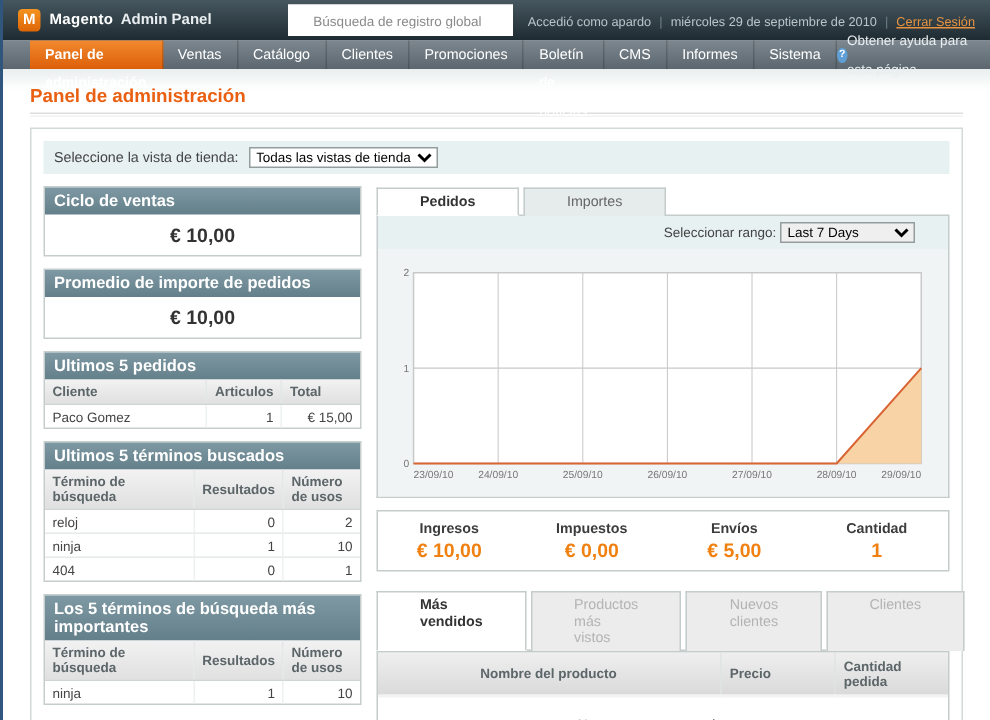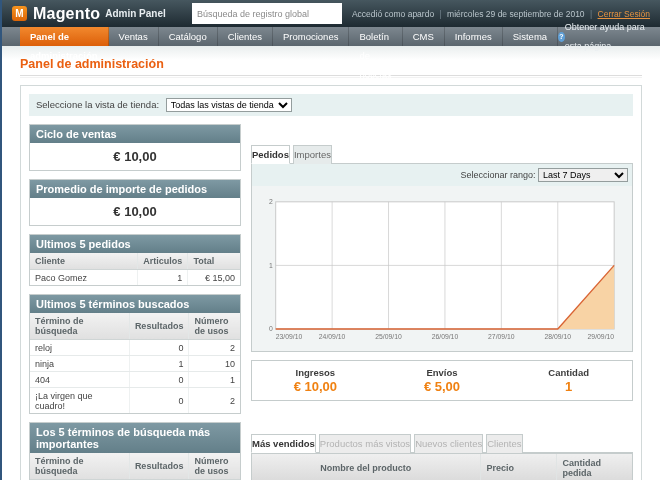--- a/index.html
+++ b/index.html
@@ -6,24 +6,24 @@
   html,body { width:660px; height:480px; overflow:hidden; background:#fff;
     font-family:"Liberation Sans", sans-serif; }
   body { border-left:2px solid #31567d; }
 
   
   .hdr { height:27px; background:linear-gradient(#46575f,#1e2a31);
     display:flex; align-items:center; padding:0 10px; }
   .logo-ic { width:15px; height:15px; border-radius:3px;
     background:linear-gradient(#f5941f,#dd6507); color:#fff; font-size:10px;
     font-weight:bold; text-align:center; line-height:15px; margin-right:6px; }
-  .brand { color:#fff; font-size:16px; font-weight:bold; letter-spacing:.2px; }
+  .brand { color:#fff; font-size:10px; font-weight:bold; letter-spacing:.2px; }
   .brand-suf { color:#e8edf0; font-size:10px; font-weight:bold; margin-left:5px; }
   .hdr-search { margin-left:auto; width:150px; height:21px; font-size:9px;
-    color:#8a8a8a; border:1px solid #fff; background:#fff; padding:0 4px;
+    color:#8a8a8a; border:1px solid #fff; background:#fff; padding:0 16px;
     font-family:"Liberation Sans", sans-serif; }
   .hdr-info { color:#b9c5cb; font-size:8.5px; margin-left:10px; white-space:nowrap; }
   .hdr-info .sep { color:#70808a; margin:0 3px; }
   .logout { color:#e79340; text-decoration:underline; cursor:pointer; }
 
   
   .nav { height:19px; background:linear-gradient(#7d878f,#5b666e);
     display:flex; align-items:stretch; font-size:9.5px; color:#fff;
     padding-left:18px; }
   .nav-item { line-height:19px; padding:0 10px; cursor:pointer;
@@ -62,28 +62,28 @@
     font-weight:bold; color:#5c6568; padding:3px 5px;
     border-bottom:1px solid #cfd5d5; border-right:1px solid #e3e7e7; }
   table.mini td { padding:2.5px 5px; border-bottom:1px solid #e6eaea;
     border-right:1px solid #eef1f1;margin-top:28px; }
   table.mini td.num { text-align:right; }
   table.mini th:last-child, table.mini td:last-child { border-right:none; }
   table.mini tr:last-child td { border-bottom:none; }
 
   
   .tabs { display:flex; border-bottom:1px solid #c5cccc; font-size:9.5px; }
-  .tab { border:1px solid #c5cccc; border-bottom:none; padding:3px 0;
+  .tab { border:1px solid #c5cccc; border-bottom:none; padding:3px 28px;
     background:#e6ebeb; color:#666; margin-right:3px; cursor:pointer;
-    position:relative; top:1px;margin-top:20px; }
+    position:relative; top:1px; }
   .tab.active { background:#fff; color:#333; font-weight:bold;
     border-bottom:1px solid #fff; }
   .tab.disabled { background:#ececec; color:#b3b3b3; }
   .tab-body { border:1px solid #c5cccc; border-top:none; }
-  .chart-toolbar { background:#e7f1f1; padding:4px 4px; text-align:right;
+  .chart-toolbar { background:#e7f1f1; padding:4px 22px; text-align:right;
     font-size:9px; color:#444; }
   .chart-toolbar select { font-size:9px; border:1px solid #949d9d;
     font-family:"Liberation Sans", sans-serif; width:90px; }
   .chart-wrap { background:#f1f4f4; padding:8px 10px; }
   .chart-wrap svg { display:block; width:100%; height:auto; }
 
   .totals { border:1px solid #c5cccc; display:flex; margin-top:8px;
     padding:6px 0; text-align:center; }
   .total-cell { flex:1; }
   .total-label { font-size:9.5px; font-weight:bold; color:#3c3c3c; }
@@ -194,25 +194,20 @@
                 </tr>
                 <tr>
                   <td>ninja</td>
                   <td class="num">1</td>
                   <td class="num">10</td>
                 </tr>
                 <tr>
                   <td>404</td>
                   <td class="num">0</td>
                   <td class="num">1</td>
-                </tr>
-                <tr>
-                  <td>¡La virgen que cuadro!</td>
-                  <td class="num">0</td>
-                  <td class="num">2</td>
                 </tr>
               </tbody>
             </table>
         </div>
         <div class="box">
           <div class="box-hd">Los 5 términos de búsqueda más importantes</div>
           <table class="mini">
               <thead>
                 <tr>
                   <th style="width: 52%;">Término de búsqueda</th>
@@ -268,20 +263,24 @@
               </svg>
             </div>
         </div>
 
         <div class="totals" id="totals-row">
             <div class="total-cell">
               <div class="total-label">Ingresos</div>
               <div class="total-value">€ 10,00</div>
             </div>
             <div class="total-cell">
+              <div class="total-label">Impuestos</div>
+              <div class="total-value">€ 0,00</div>
+            </div>
+            <div class="total-cell">
               <div class="total-label">Envíos</div>
               <div class="total-value">€ 5,00</div>
             </div>
             <div class="total-cell">
               <div class="total-label">Cantidad</div>
               <div class="total-value">1</div>
             </div>
           </div>
 
         <div class="tabs grid-tabs" id="bottom-tabs">

